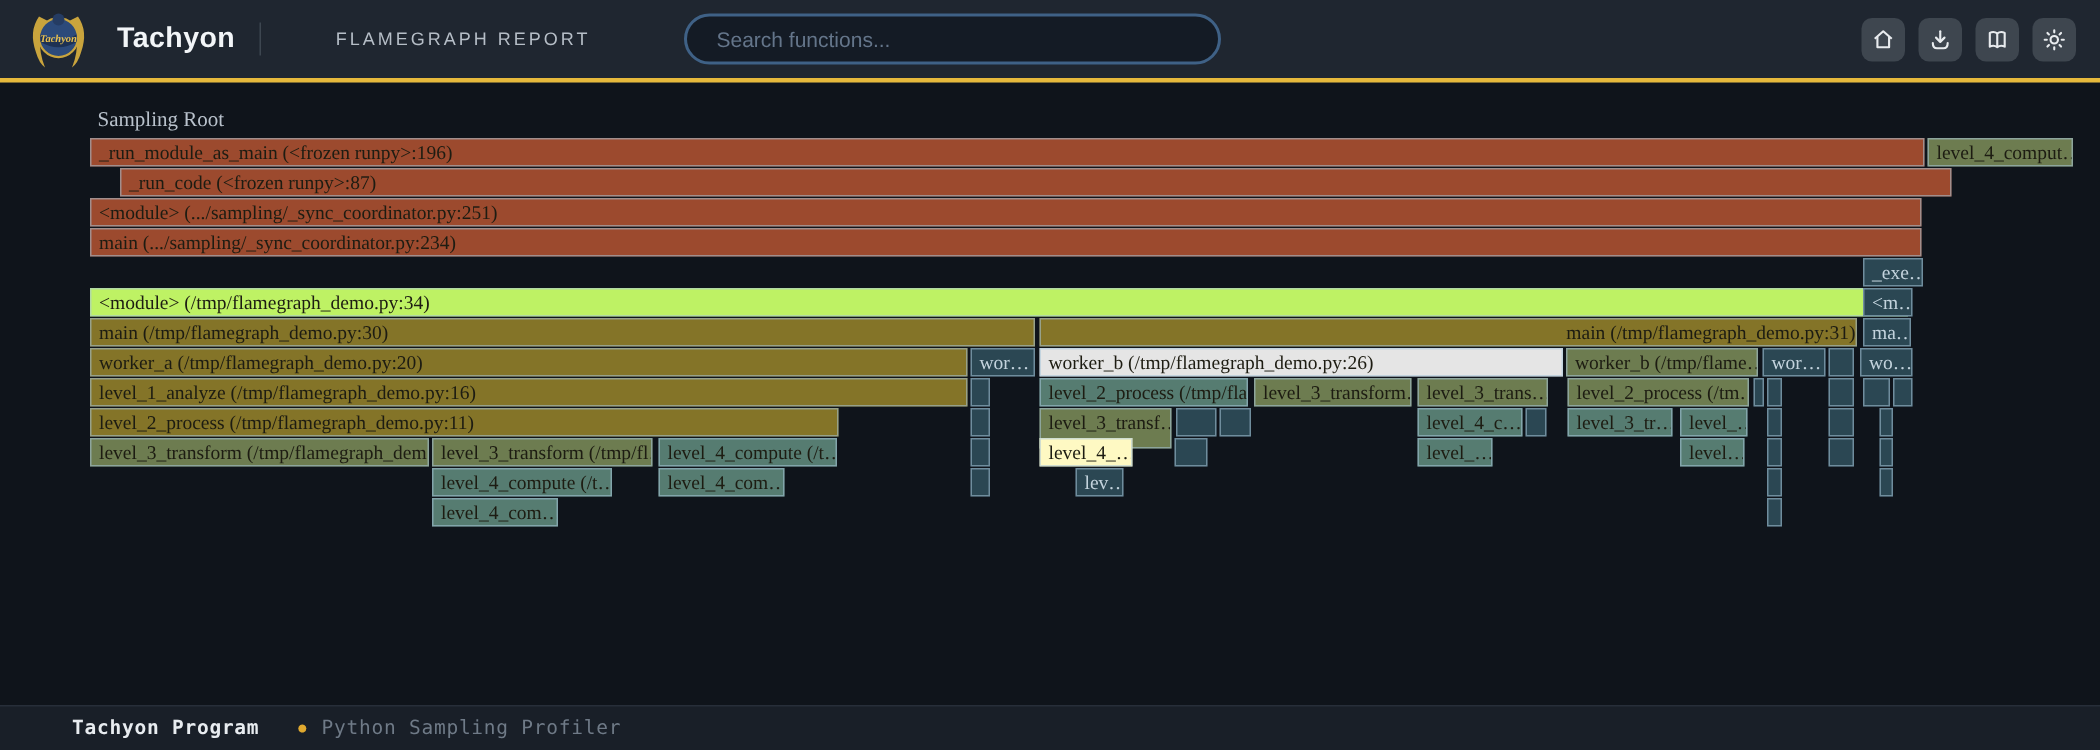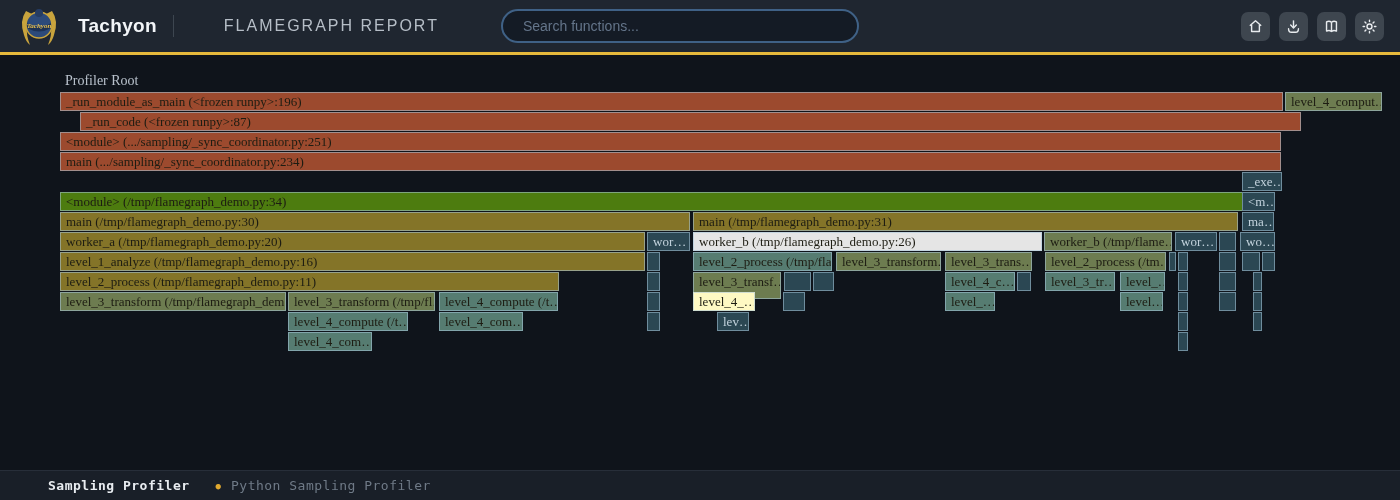--- a/index.html
+++ b/index.html
@@ -6,21 +6,21 @@
   html,body { width:1400px; height:500px; overflow:hidden; background:#0f141b;
               font-family:"Liberation Sans", sans-serif; }
 
   
   .header { position:absolute; left:0; top:0; width:1400px; height:55px;
             background:#1f2630; border-bottom:3px solid #e6b93c;
             display:flex; align-items:center; padding:0 16px; }
   .logo { width:42px; height:42px; flex:0 0 auto; margin-left:2px; }
   .app-title { color:#f2f5f8; font-size:19px; font-weight:bold; margin-left:18px; letter-spacing:.3px; }
   .hdr-divider { width:1px; height:22px; background:#3d4650; margin:0 14px 0 16px; }
-  .report-label { color:#b6bec7; font-size:16px; letter-spacing:2px;padding-left:36px; }
+  .report-label { color:#b6bec7; font-size:12px; letter-spacing:2px;padding-left:36px; }
   .search-wrap { margin-left:62px; }
   .search-input { width:358px; height:34px; border-radius:17px;
                   border:2px solid #3f6186; background:#141b25; outline:none;
                   color:#9fb0bf; font-size:14px; padding:0 20px;
                   font-family:"Liberation Sans", sans-serif; }
   .search-input::placeholder { color:#64758a; }
   .hdr-actions { margin-left:auto; display:flex; gap:9px; }
   .icon-btn { width:29px; height:29px; border-radius:7px; background:#3e464f;
               border:none; display:flex; align-items:center; justify-content:center;
               color:#e8ebee; cursor:pointer; }
@@ -103,31 +103,31 @@
 
 <div class="side-rail">
   <button class="rail-toggle">
     <svg width="11" height="11" viewBox="0 0 24 24" fill="none" stroke="currentColor" stroke-width="3" stroke-linecap="round" stroke-linejoin="round">
       <path d="M9 5 L16 12 L9 19"></path>
     </svg>
   </button>
 </div>
 
 <div class="flame-area">
-  <div class="root-label">Profiler Root</div>
+  <div class="root-label">Sampling Root</div>
 <div class="bar hot" title="_run_module_as_main (&lt;frozen runpy&gt;:196)" style="left: 60px; top: 34px; width: 1223px; height: 19px; background: rgb(156, 74, 46);">_run_module_as_main (&lt;frozen runpy&gt;:196)</div>
     <div class="bar sage" title="level_4_comput…" style="left: 1285px; top: 34px; width: 97px; height: 19px; background: rgb(109, 124, 80);">level_4_comput…</div>
     <div class="bar hot" title="_run_code (&lt;frozen runpy&gt;:87)" style="left: 60px; top: 54px; width: 1221px; height: 19px; background: rgb(156, 74, 46); margin-left: 20px;">_run_code (&lt;frozen runpy&gt;:87)</div>
     <div class="bar hot" title="&lt;module&gt; (.../sampling/_sync_coordinator.py:251)" style="left: 60px; top: 74px; width: 1221px; height: 19px; background: rgb(156, 74, 46);">&lt;module&gt; (.../sampling/_sync_coordinator.py:251)</div>
     <div class="bar hot" title="main (.../sampling/_sync_coordinator.py:234)" style="left: 60px; top: 94px; width: 1221px; height: 19px; background: rgb(156, 74, 46);">main (.../sampling/_sync_coordinator.py:234)</div>
     <div class="bar cold" title="_exe…" style="left: 1242px; top: 114px; width: 40px; height: 19px; background: rgb(43, 71, 83);">_exe…</div>
-    <div class="bar hot" title="&lt;module&gt; (/tmp/flamegraph_demo.py:34)" style="left: 60px; top: 134px; width: 1212px; height: 19px; background: #4d7c0f;">&lt;module&gt; (/tmp/flamegraph_demo.py:34)</div>
+    <div class="bar hot" title="&lt;module&gt; (/tmp/flamegraph_demo.py:34)" style="left: 60px; top: 134px; width: 1212px; height: 19px; background: #bef264;">&lt;module&gt; (/tmp/flamegraph_demo.py:34)</div>
     <div class="bar cold" title="&lt;m…" style="left: 1242px; top: 134px; width: 33px; height: 19px; background: rgb(43, 71, 83);">&lt;m…</div>
     <div class="bar warm" title="main (/tmp/flamegraph_demo.py:30)" style="left: 60px; top: 154px; width: 630px; height: 19px; background: rgb(132, 116, 40);">main (/tmp/flamegraph_demo.py:30)</div>
-    <div class="bar warm" title="main (/tmp/flamegraph_demo.py:31)" style="left: 693px; top: 154px; width: 545px; height: 19px; background: rgb(132, 116, 40);">main (/tmp/flamegraph_demo.py:31)</div>
+    <div class="bar warm" title="main (/tmp/flamegraph_demo.py:31)" style="left: 693px; top: 154px; width: 545px; height: 19px; background: rgb(132, 116, 40); text-align: right;">main (/tmp/flamegraph_demo.py:31)</div>
     <div class="bar cold" title="ma…" style="left: 1242px; top: 154px; width: 32px; height: 19px; background: rgb(43, 71, 83);">ma…</div>
     <div class="bar warm" title="worker_a (/tmp/flamegraph_demo.py:20)" style="left: 60px; top: 174px; width: 585px; height: 19px; background: rgb(132, 116, 40);">worker_a (/tmp/flamegraph_demo.py:20)</div>
     <div class="bar cold" title="wor…" style="left: 647px; top: 174px; width: 43px; height: 19px; background: rgb(43, 71, 83);">wor…</div>
     <div class="bar sage" title="worker_b (/tmp/flamegraph_demo.py:26)" style="left: 693px; top: 174px; width: 349px; height: 19px; background: #e5e5e5;">worker_b (/tmp/flamegraph_demo.py:26)</div>
     <div class="bar sage" title="worker_b (/tmp/flame…" style="left: 1044px; top: 174px; width: 128px; height: 19px; background: rgb(109, 124, 80);">worker_b (/tmp/flame…</div>
     <div class="bar cold" title="wor…" style="left: 1175px; top: 174px; width: 42px; height: 19px; background: rgb(43, 71, 83);">wor…</div>
     <div class="bar cold" style="left: 1219px; top: 174px; width: 17px; height: 19px; background: rgb(43, 71, 83);"></div>
     <div class="bar cold" title="wo…" style="left: 1240px; top: 174px; width: 35px; height: 19px; background: rgb(43, 71, 83);">wo…</div>
     <div class="bar warm" title="level_1_analyze (/tmp/flamegraph_demo.py:16)" style="left: 60px; top: 194px; width: 585px; height: 19px; background: rgb(132, 116, 40);">level_1_analyze (/tmp/flamegraph_demo.py:16)</div>
     <div class="bar cold" style="left: 647px; top: 194px; width: 13px; height: 19px; background: rgb(43, 71, 83);"></div>
@@ -167,16 +167,16 @@
     <div class="bar teal" title="level_4_com…" style="left: 439px; top: 254px; width: 84px; height: 19px; background: rgb(86, 124, 113);">level_4_com…</div>
     <div class="bar cold" style="left: 647px; top: 254px; width: 13px; height: 19px; background: rgb(43, 71, 83);"></div>
     <div class="bar cold" title="lev…" style="left: 693px; top: 254px; width: 32px; height: 19px; background: rgb(43, 71, 83); margin-left: 24px;">lev…</div>
     <div class="bar cold" style="left: 1178px; top: 254px; width: 10px; height: 19px; background: rgb(43, 71, 83);"></div>
     <div class="bar cold" style="left: 1253px; top: 254px; width: 9px; height: 19px; background: rgb(43, 71, 83);"></div>
     <div class="bar teal" title="level_4_com…" style="left: 288px; top: 274px; width: 84px; height: 19px; background: rgb(86, 124, 113);">level_4_com…</div>
     <div class="bar cold" style="left: 1178px; top: 274px; width: 10px; height: 19px; background: rgb(43, 71, 83);"></div>
   </div>
 
 <div class="status-bar">
-  <span class="status-app">Sampling Profiler</span>
+  <span class="status-app">Tachyon Program</span>
   <span class="status-dot">●</span>
   <span class="status-info">Python Sampling Profiler</span>
 </div>
 
 </body></html>

